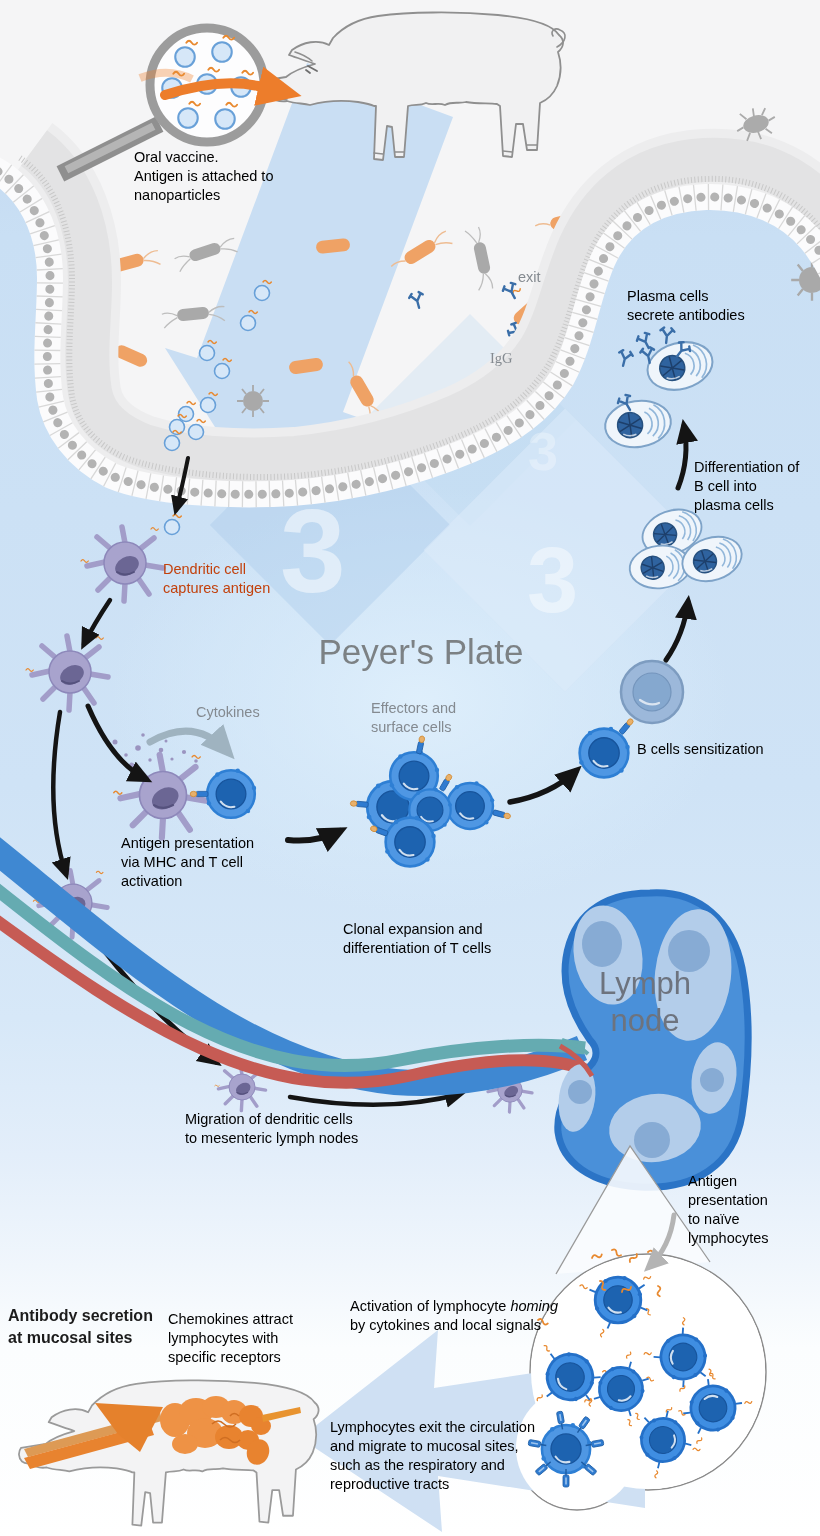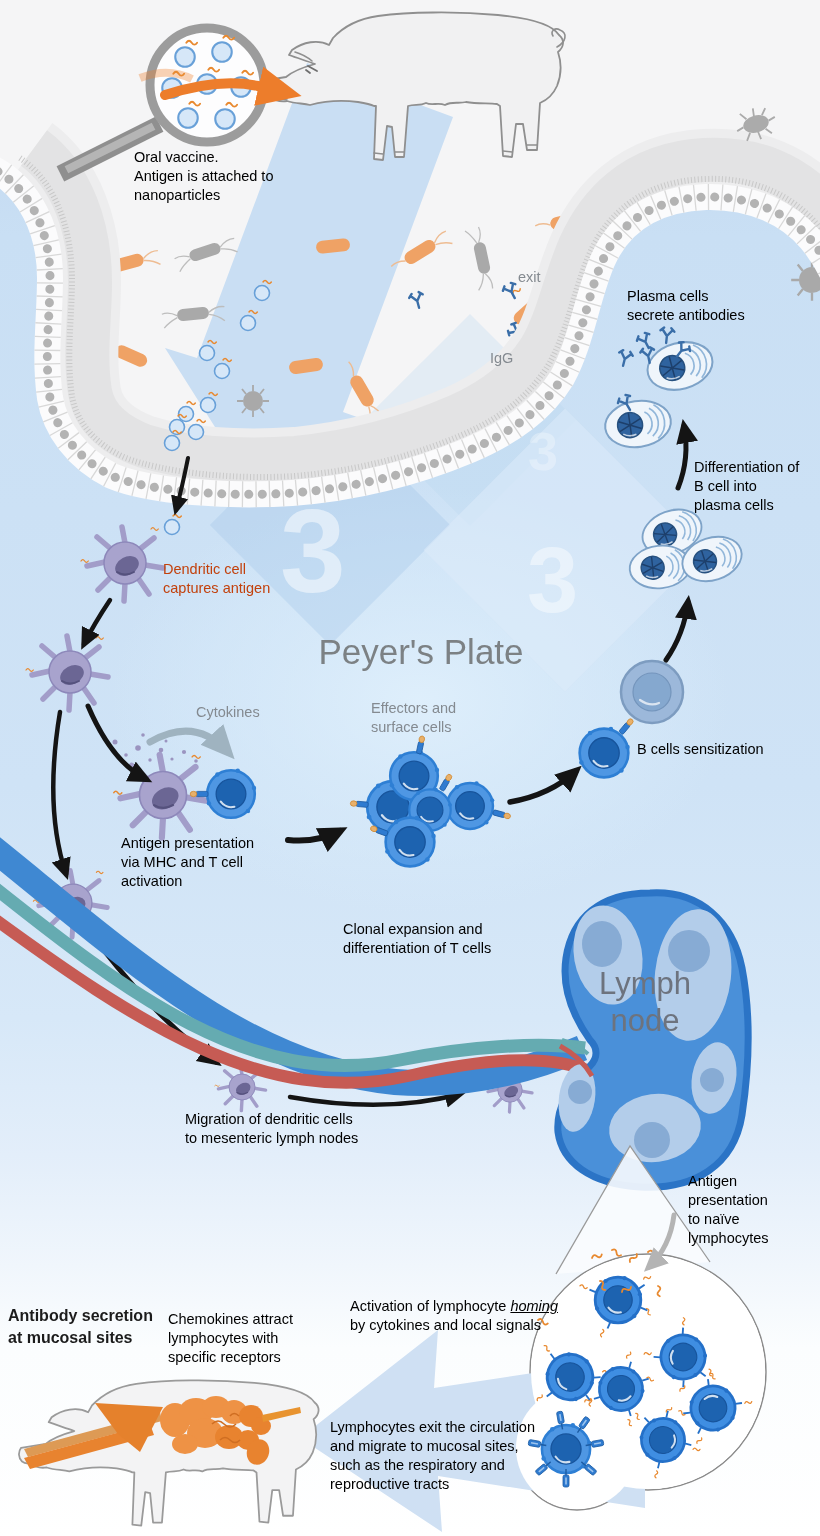--- a/index.html
+++ b/index.html
@@ -7,21 +7,21 @@
          font-family:"Liberation Sans",sans-serif;}
   #stage svg{position:absolute;left:0;top:0;}
   .lbl{position:absolute;font-size:14.5px;line-height:1.32;color:#000000;
        white-space:pre-line;}
   .lbl.gray{color:#848a90;}
   .lbl.dgray{color:#c2410c;}
   .lbl.title{font-size:35px;color:#7c8184;text-align:center;line-height:1.1;}
   .lbl.nodettl{font-size:31px;color:#6d737e;text-align:center;line-height:1.18;}
   .lbl.boldlbl{font-weight:bold;font-size:16px;color:#1c1c1c;line-height:1.35;}
   .wm{fill:#ffffff;font-weight:bold;font-family:"Liberation Sans",sans-serif;}
-  .it{font-style:italic;text-decoration:underline;}
+  .it{font-style:italic;}
 </style>
 </head>
 <body>
 
 <div id="stage">
 <svg width="820" height="1536" viewBox="0 0 820 1536">
 <defs>
   <linearGradient id="bgBlue" x1="0" y1="0" x2="0" y2="1">
     <stop offset="0" stop-color="#c6dcf2"></stop>
           <stop offset="0.05" stop-color="#c9dff4"></stop>
@@ -431,21 +431,21 @@
   </g>
 </g>
 
 <use href="#sq" transform="translate(538,1320) rotate(20)"></use>
 </svg>
 
 <div class="lbl" style="left:134px;top:148px;">Oral vaccine.
 Antigen is attached to
 nanoparticles</div>
 <div class="lbl gray" style="left:518px;top:268px;">exit</div>
-<div class="lbl gray" style="left:490px;top:349px;">IgG</div>
+<div class="lbl gray" style="left:490px;top:349px;font-family:Liberation Serif, serif;">IgG</div>
 <div class="lbl" style="left:627px;top:287px;">Plasma cells
 secrete antibodies</div>
 <div class="lbl" style="left:694px;top:458px;">Differentiation of
 B cell into
 plasma cells</div>
 <div class="lbl dgray" style="left:163px;top:560px;">Dendritic cell
 captures antigen</div>
 <div class="lbl title" style="left:261px;top:633px;width:320px;">Peyer's Plate</div>
 <div class="lbl gray" style="left:196px;top:703px;">Cytokines</div>
 <div class="lbl gray" style="left:371px;top:699px;">Effectors and

